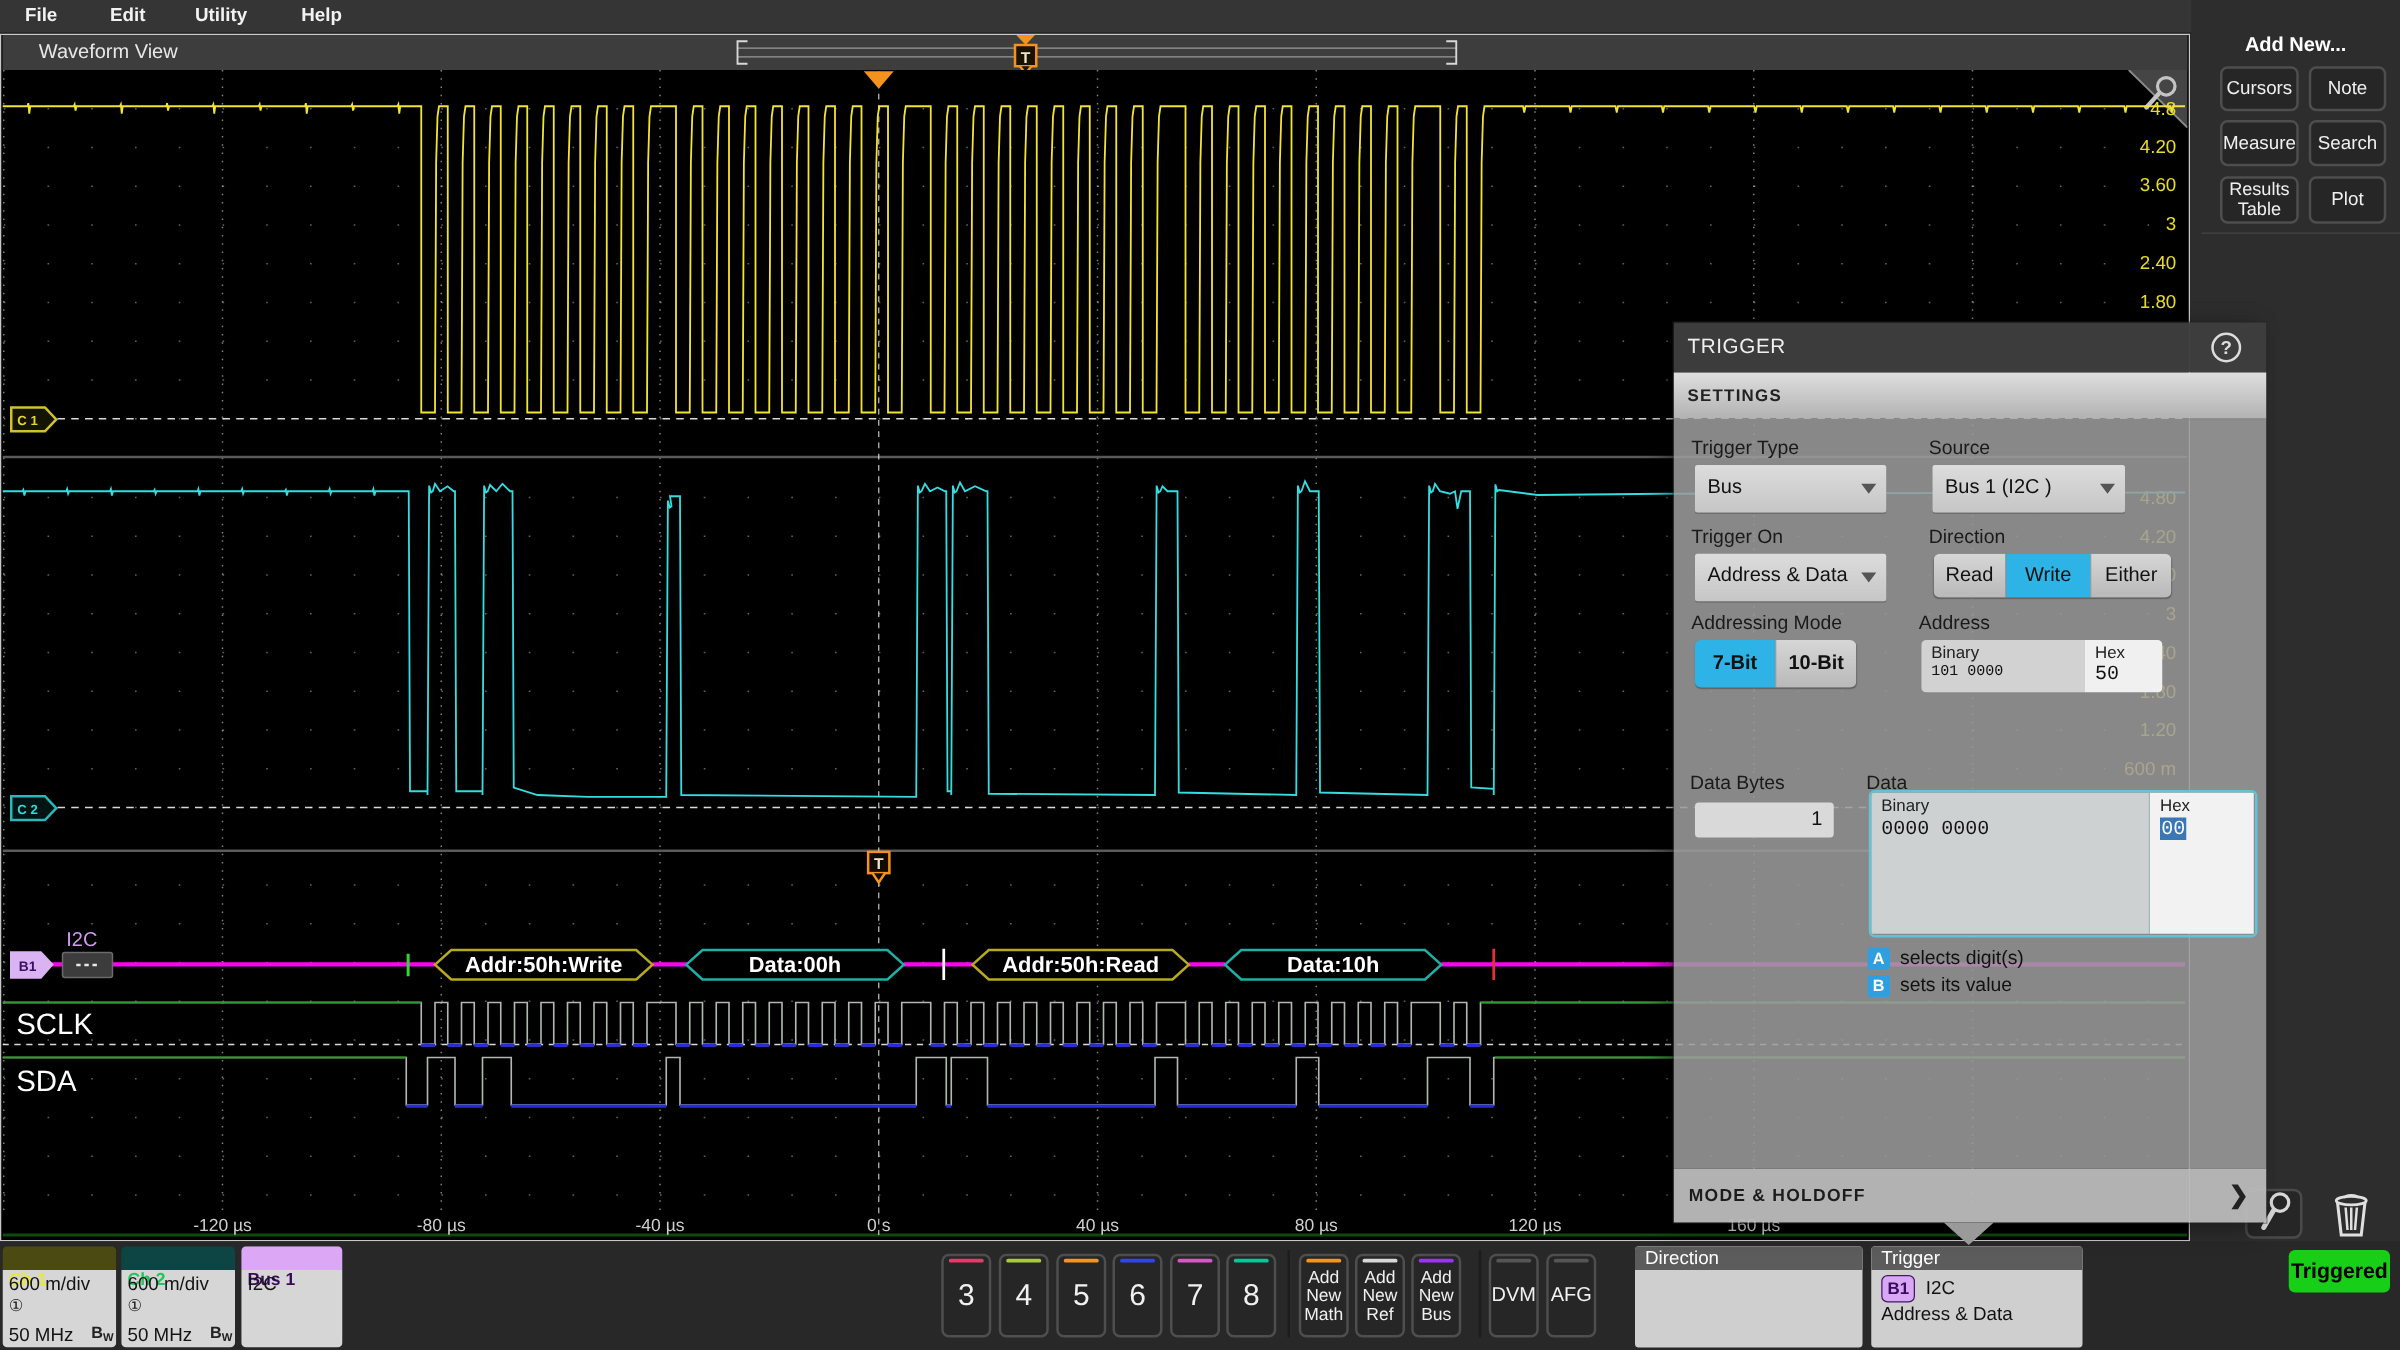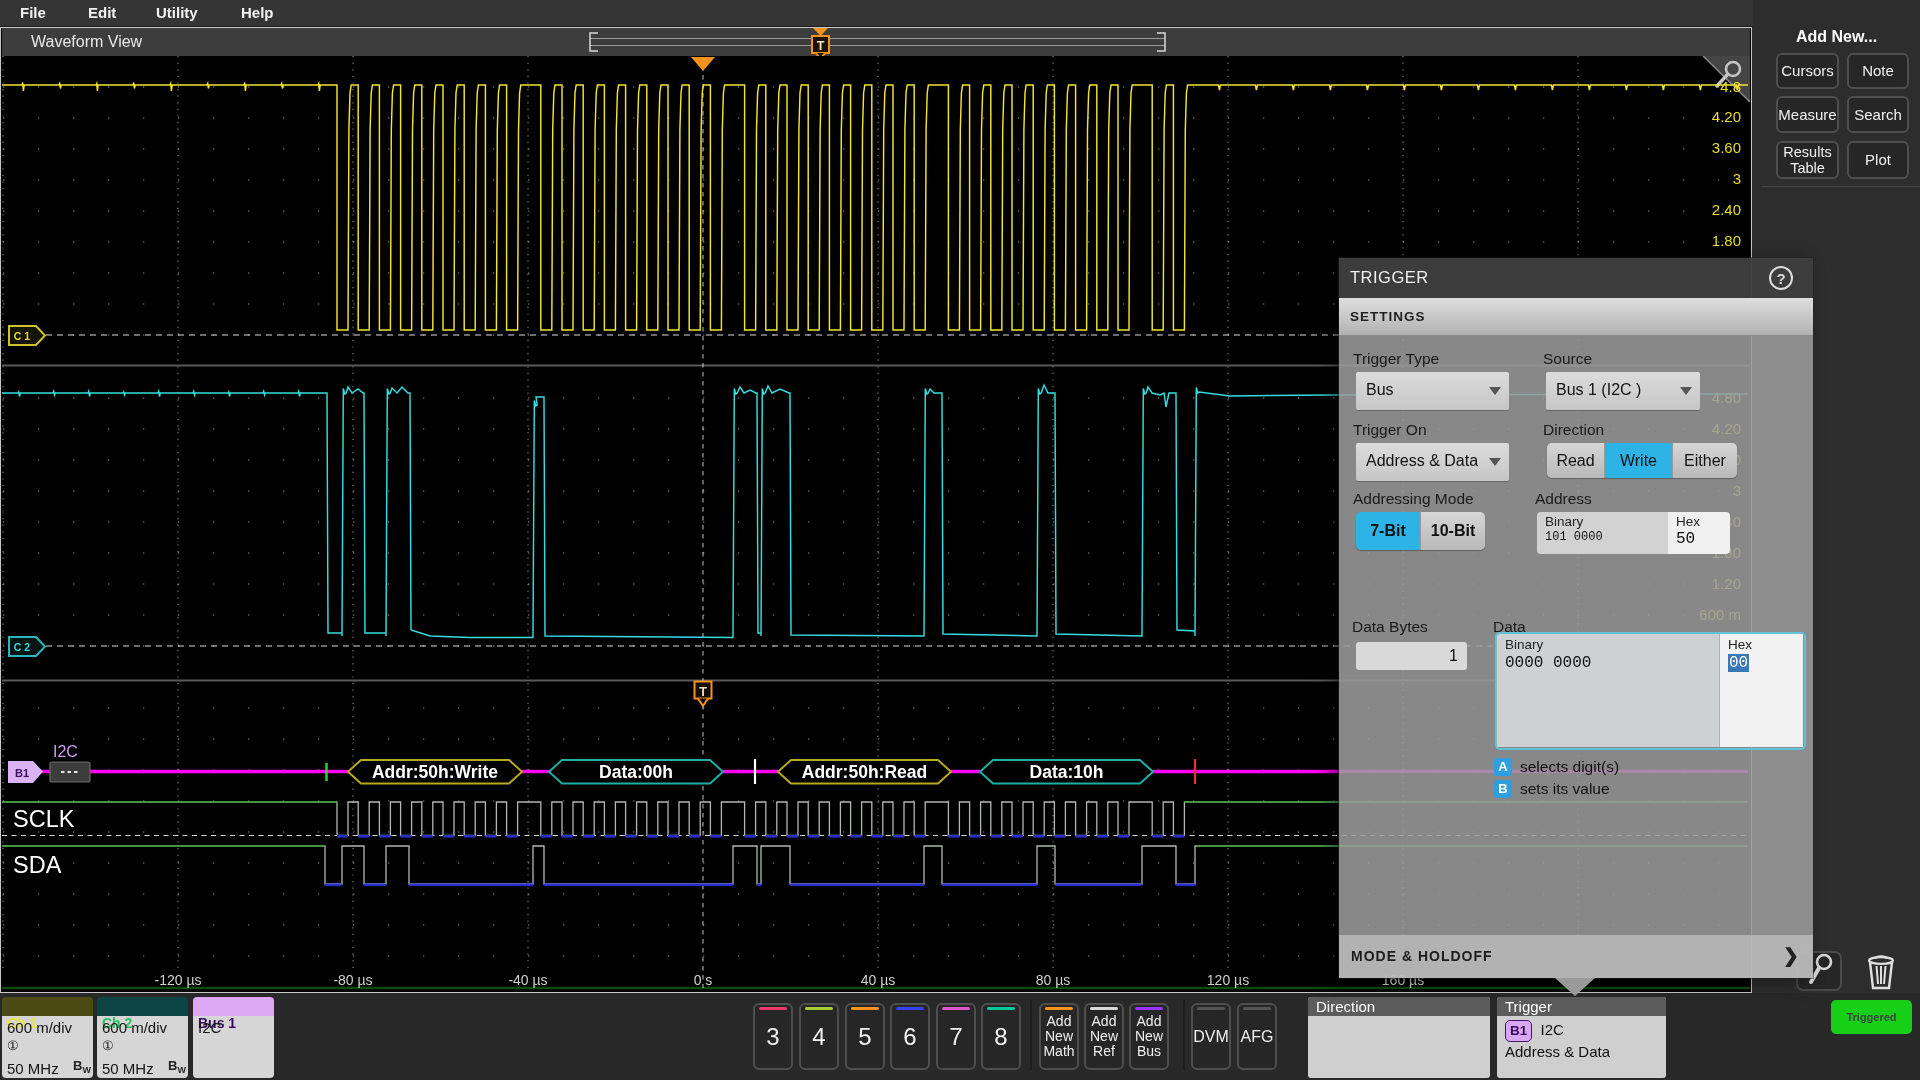--- a/index.html
+++ b/index.html
@@ -240,21 +240,21 @@
       <div class="btn" style="left:1129px;top:10px;width:40px;height:67px;font-size:14px;line-height:15px"><div class="chipline" style="background:#9933ff"></div>Add<br>New<br>Bus</div>
       <div class="btn" style="left:1191px;top:10px;width:40px;height:67px;font-size:16px"><div class="chipline" style="background:#555"></div>DVM</div>
       <div class="btn" style="left:1237px;top:10px;width:40px;height:67px;font-size:16px"><div class="chipline" style="background:#555"></div>AFG</div>
       <div class="ipanel" style="left:1308px;top:4px;width:182px;height:81px">
 <div class="hd">Direction</div>
 </div>
       <div class="ipanel" style="left:1497px;top:4px;width:169px;height:81px">
 <div class="hd">Trigger</div>
 <div class="bd" style="padding-top:4px"><span style="display:inline-block;background:#d9a8f5;border:1.5px solid #48156e;border-radius:5px;color:#3a0a5e;font-weight:bold;font-size:13.5px;padding:0 4px">B1</span>&nbsp; I2C<br>Address &amp; Data</div>
 </div>
-      <div class="abs" style="left:1831px;top:7px;width:81px;height:34px;background:#16cf16;border-radius:5px;color:#404040;font-size:11px;font-weight:bold;text-align:center;line-height:34px">Triggered</div>
+      <div class="abs" style="left:1831px;top:7px;width:81px;height:34px;background:#16cf16;border-radius:5px;color:#000000;font-size:17px;font-weight:bold;text-align:center;line-height:34px">Triggered</div>
     </div>
     <div class="abs" style="left:1796px;top:951px;width:46px;height:40px;background:#262626;border:2px solid #4a4a4a;border-radius:7px"></div>
 <svg class="abs" style="left:1796px;top:951px" width="46" height="40" viewBox="0 0 46 40">
 <circle cx="28" cy="11" r="7" fill="none" stroke="#d8d8d8" stroke-width="2.6"></circle>
 <line x1="23" y1="17" x2="15" y2="31" stroke="#d8d8d8" stroke-width="4" stroke-linecap="round"></line>
 </svg>
     <svg class="abs" style="left:1860px;top:950px" width="42" height="42" viewBox="0 0 42 42">
 <path d="M10 12 L13 38 L29 38 L32 12" fill="none" stroke="#e0e0e0" stroke-width="2.4"></path>
 <ellipse cx="21" cy="10.5" rx="12" ry="3.4" fill="none" stroke="#e0e0e0" stroke-width="2.2"></ellipse>
 <path d="M16 8.6 C16 5.5,26 5.5,26 8.6" fill="none" stroke="#e0e0e0" stroke-width="2"></path>

